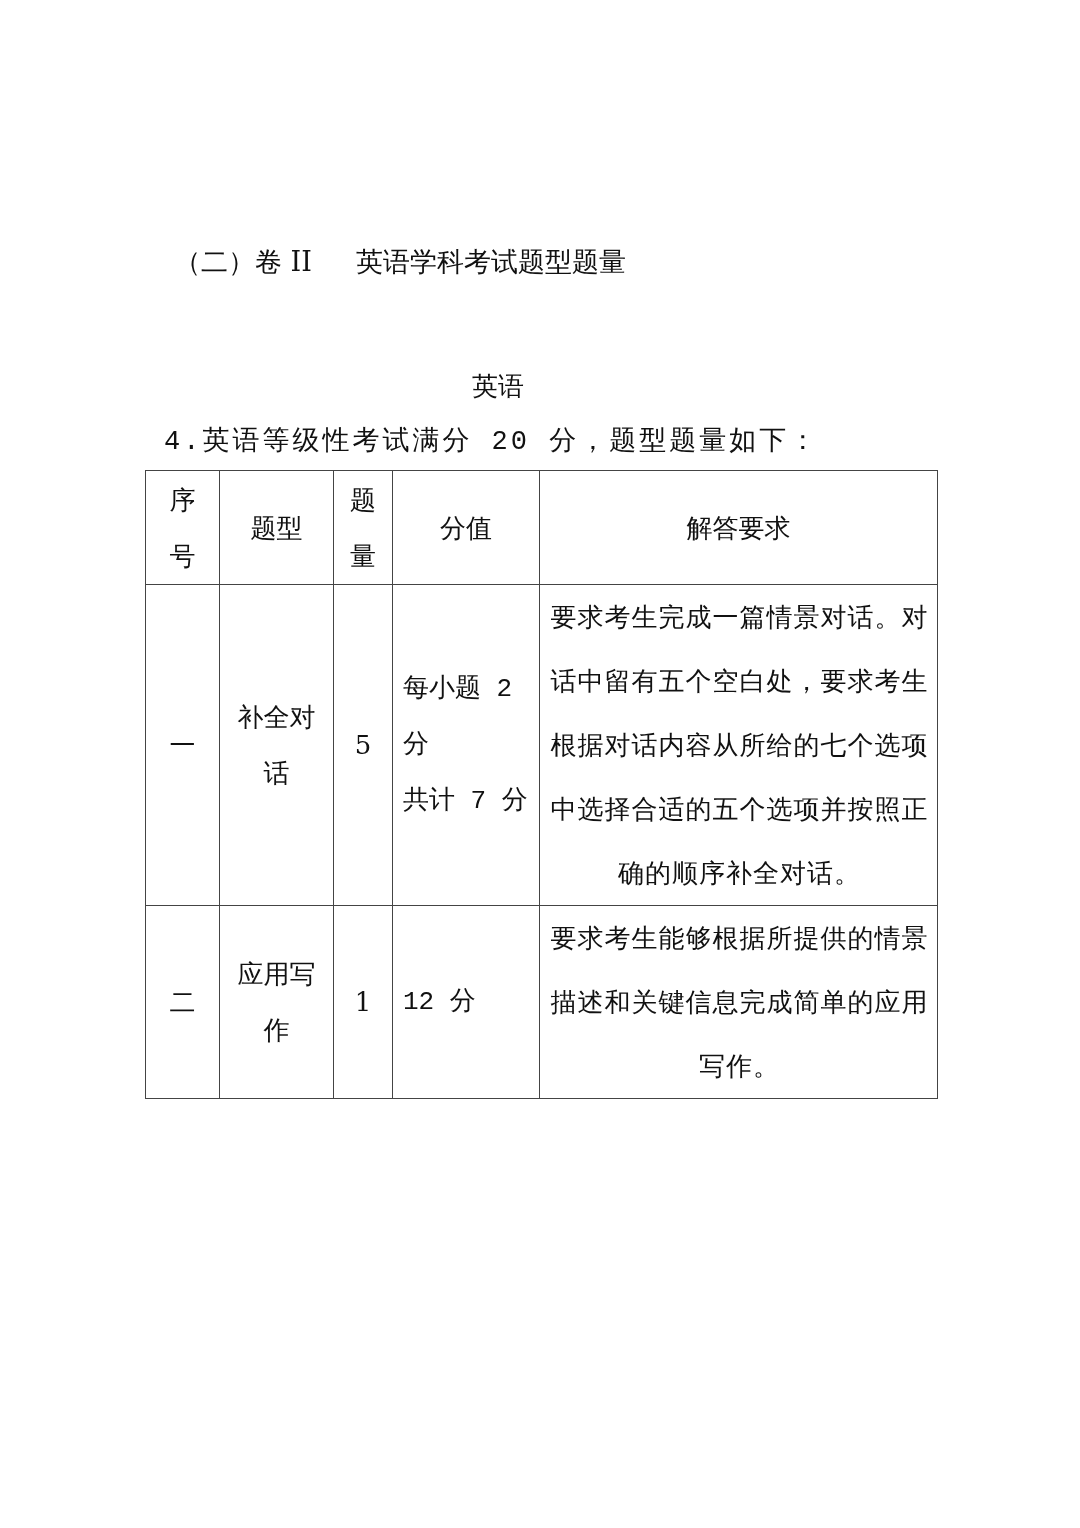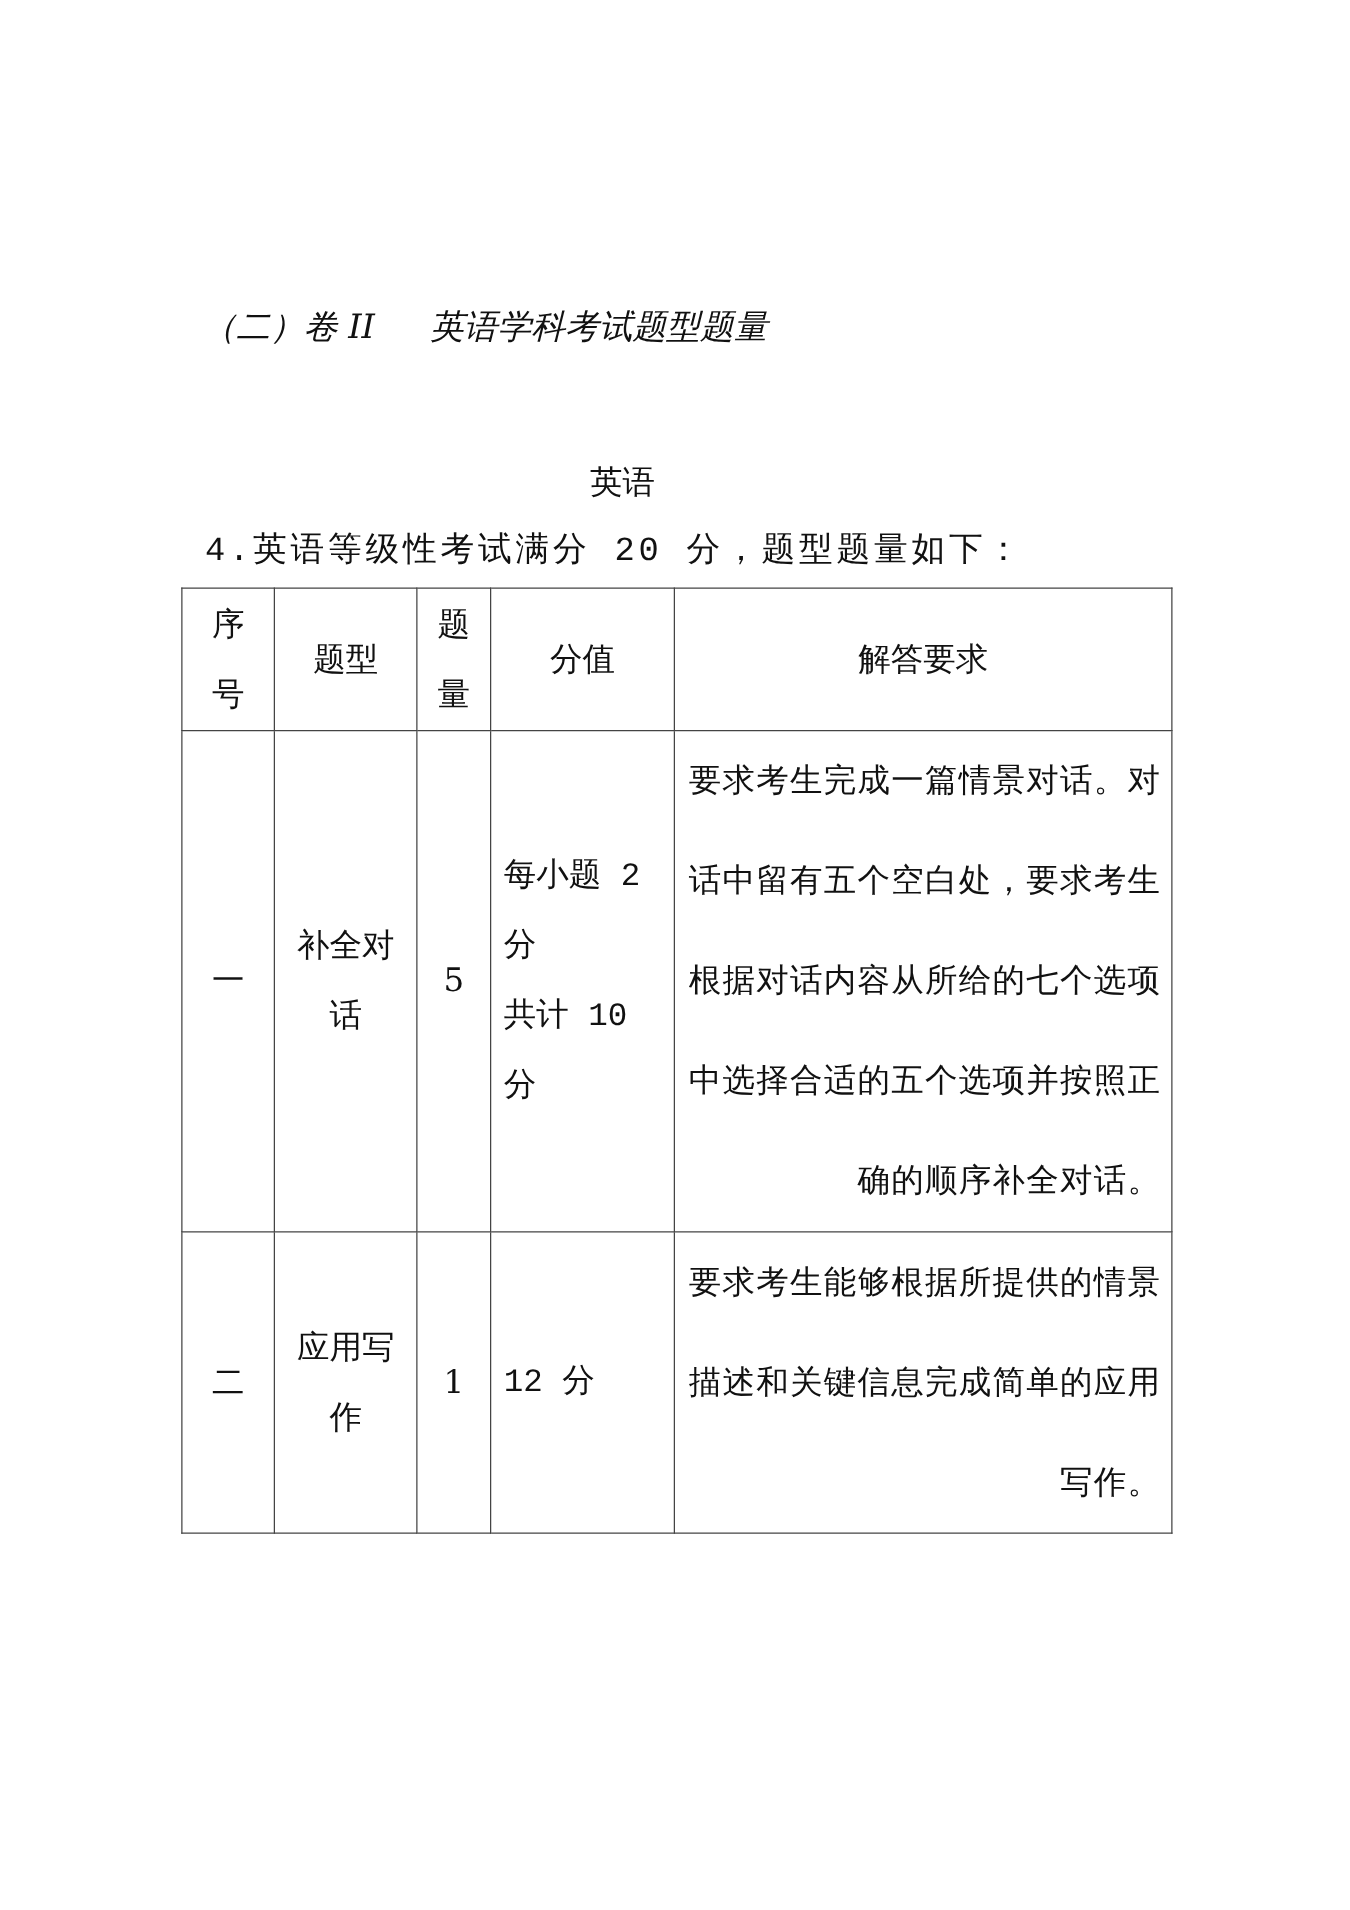--- a/index.html
+++ b/index.html
@@ -2,22 +2,22 @@
 <html><head>
 <meta charset="utf-8">
 <style>
   html, body { margin: 0; padding: 0; background: #ffffff; }
   body {
     width: 1080px; height: 1528px; position: relative; overflow: hidden;
     font-family: "DejaVu Serif", "Liberation Serif", serif;
     color: #111;
   }
   .section-heading {
-    position: absolute; left: 162px; top: 244px;
-    font-size: 27px; line-height: 36px; white-space: pre; font-style: italic;
+    position: absolute; left: 174px; top: 244px;
+    font-size: 27px; line-height: 36px; white-space: pre;
   }
   .section-heading .gap { display: inline-block; width: 44px; }
   .subject-title {
     position: absolute; left: 0; width: 996px; top: 368px;
     text-align: center; font-size: 26px; line-height: 36px;
   }
   .intro {
     position: absolute; left: 164px; top: 424px;
     font-size: 27px; line-height: 36px; letter-spacing: 3px; white-space: pre; font-family: Liberation Mono, monospace;
   }
@@ -29,21 +29,21 @@
   }
   table.spec td, table.spec th {
     border: 1.5px solid #444;
     padding: 0; font-weight: normal; vertical-align: middle;
   }
   .h-row { height: 114px; }
   .r1 { height: 283px; }
   .r2 { height: 170px; }
   .cc { text-align: center; line-height: 56px; }
   .lc { text-align: left; padding-left: 10px !important; line-height: 56px; font-family: Liberation Mono, monospace; }
-  .req { text-align: right; padding: 0 8px 0 10px !important; line-height: 80px; letter-spacing: 1px; }
+  .req { text-align: center; padding: 0 8px 0 10px !important; line-height: 64px; letter-spacing: 1px; }
   .stack span { display: block; }
 </style>
 </head>
 <body>
 
 <div class="section-heading"><span>（二）卷 II</span><span class="gap"></span><span>英语学科考试题型题量</span></div>
 
 <div class="subject-title">英语</div>
 
 <div class="intro">4.英语等级性考试满分 20 分，题型题量如下：</div>
@@ -73,21 +73,21 @@
   <tr class="r1">
     <td class="cc">一</td>
     <td class="cc stack">
       <span>补全对</span>
       <span>话</span>
     </td>
     <td class="cc">5</td>
     <td class="lc stack">
       <span>每小题 2</span>
       <span>分</span>
-      <span>共计 10 分</span>
+      <span>共计 7 分</span>
     </td>
     <td class="req">要求考生完成一篇情景对话。对话中留有五个空白处，要求考生根据对话内容从所给的七个选项中选择合适的五个选项并按照正确的顺序补全对话。</td>
   </tr>
   <tr class="r2">
     <td class="cc">二</td>
     <td class="cc stack">
       <span>应用写</span>
       <span>作</span>
     </td>
     <td class="cc">1</td>

